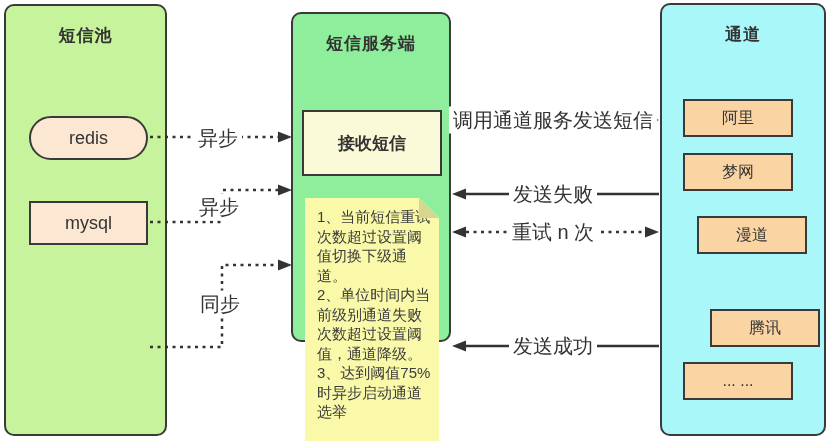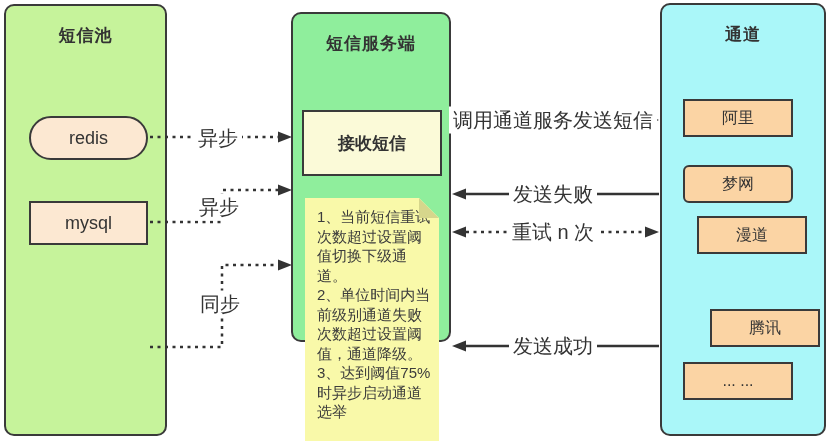--- a/index.html
+++ b/index.html
@@ -67,21 +67,21 @@
       <p>1、当前短信重试次数超过设置阈值切换下级通道。</p>
       <p>2、单位时间内当前级别通道失败次数超过设置阈值，通道降级。</p>
       <p>3、达到阈值75%时异步启动通道选举</p>
       <span class="note-fold"></span>
     </div>
   </div>
 
   <div class="panel panel-channel">
     <div class="panel-title">通道</div>
     <div class="node channel-node" style="top:94px;">阿里</div>
-    <div class="node channel-node" style="top:160px;border-radius:6px;">梦网</div>
+    <div class="node channel-node" style="top:148px;">梦网</div>
     <div class="node channel-node" style="top:211px;margin-left:14px;">漫道</div>
     <div class="node channel-node" style="top:304px;margin-left:27px;">腾讯</div>
     <div class="node channel-node" style="top:357px;">... ...</div>
   </div>
 
   <svg class="arrow-layer" viewBox="0 0 830 442">
 
     <path class="dotted" d="M150,137 H278"></path>
     <polygon points="292,137 278,131.5 278,142.5"></polygon>
 

